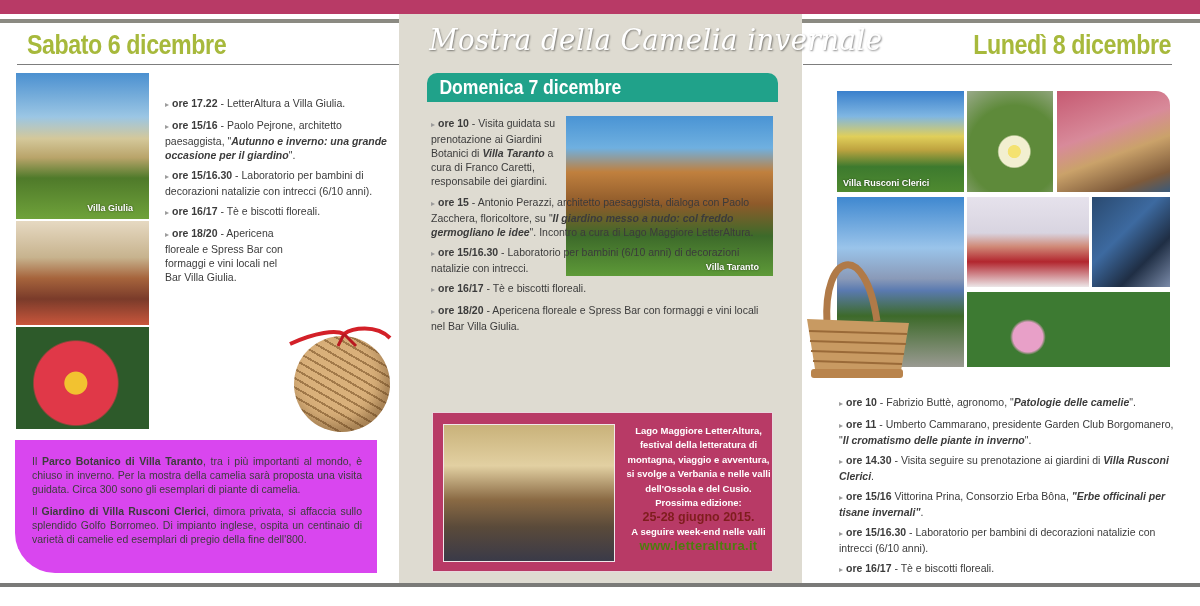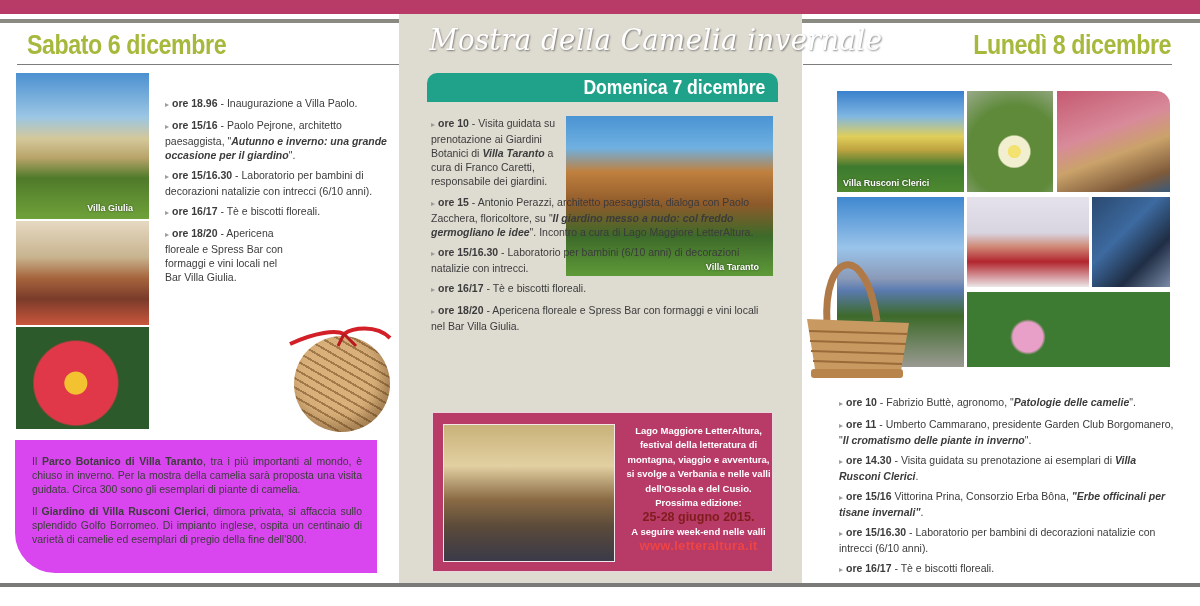--- a/index.html
+++ b/index.html
@@ -40,28 +40,28 @@
   .ornament { position: absolute; left: 294px; top: 336px; width: 96px; height: 96px; border-radius: 50%;
     background: repeating-linear-gradient(30deg, #d9b07a 0 6px, #a27a4a 6px 8px); box-shadow: inset -6px -8px 14px rgba(80,50,20,0.4); }
   .ribbon { position: absolute; left: 286px; top: 322px; width: 108px; height: 26px; }
 
   .info-box { position: absolute; left: 15px; top: 440px; width: 362px; height: 133px; background: #d946ef; border-radius: 0 0 0 40px; padding: 14px 15px 0 17px; font-size: 10.5px; line-height: 14px; color: #3d3d3d; text-align: justify; }
   .info-box p { margin-bottom: 8px; }
   .info-box b { font-weight: bold; }
 
   .center-panel { position: absolute; left: 399px; top: 14px; width: 403px; height: 573px; background: #dedbd1; }
   .script-title { position: absolute; left: 414px; top: 22px; width: 380px; text-align: center; font-family: "DejaVu Serif", serif; font-style: italic; font-size: 30px; color: #ffffff; text-shadow: 1px 1px 2px rgba(0,0,0,0.45); letter-spacing: 0.5px; white-space: nowrap; transform: scaleX(0.92); }
-  .sunday-banner { position: absolute; left: 427px; top: 73px; width: 351px; height: 29px; background: #20a28a; border-radius: 10px 10px 0 0; color: #fff; font-weight: bold; font-size: 20px; text-align: right; line-height: 29px; }
+  .sunday-banner { position: absolute; left: 427px; top: 73px; width: 351px; height: 29px; background: #20a28a; border-radius: 10px 10px 0 0; color: #fff; font-weight: bold; font-size: 20px; text-align: left; line-height: 29px; }
   .sunday-banner span { display: inline-block; transform: scaleX(0.88); }
 
   .letter-box { position: absolute; left: 432px; top: 412px; width: 341px; height: 160px; background: #b83a66; border: 1px solid #e9d6de; }
   .letter-text { position: absolute; left: 626px; top: 424px; width: 145px; text-align: center; color: #fff; font-weight: bold; font-size: 9.5px; line-height: 14.4px; }
   .letter-text .line { display: block; white-space: nowrap; }
   .letter-text .dates { color: #7f1d1d; font-size: 12.5px; }
-  .letter-text .url { color: #ef4444; font-size: 13px; letter-spacing: 0.3px; }
+  .letter-text .url { color: #4d7c0f; font-size: 13px; letter-spacing: 0.3px; }
 
   .basket { position: absolute; left: 805px; top: 243px; width: 106px; height: 140px; }
 
   .footer-label { position: absolute; left: 2px; top: 616px; font-family: "DejaVu Sans", sans-serif; font-size: 16px; color: #c2410c; }
 </style>
 </head>
 <body>
 
 <div class="top-band"></div>
 <div class="gray-rule" style="left:0;top:19px;width:399px;"></div>
@@ -72,21 +72,21 @@
 <div class="day-title" style="left:27px;top:30px;">Sabato 6 dicembre</div>
 <div class="title-underline" style="left:17px;top:64px;width:382px;"></div>
 
 <div class="photo ph-villa-giulia" style="left:16px;top:73px;width:133px;height:146px;">
   <span class="caption" style="right:16px;bottom:6px;">Villa Giulia</span>
 </div>
 <div class="photo ph-kids" style="left:16px;top:221px;width:133px;height:104px;"></div>
 <div class="photo ph-camelia-red" style="left:16px;top:327px;width:133px;height:102px;"></div>
 
 <div class="schedule" style="left:165px;top:96px;width:228px;">
-  <div class="item"><span class="arrow">▸</span><span class="time">ore 18.96</span><span> - Inaugurazione a Villa Paolo.</span></div>
+  <div class="item"><span class="arrow">▸</span><span class="time">ore 17.22</span><span> - LetterAltura a Villa Giulia.</span></div>
   <div class="item"><span class="arrow">▸</span><span class="time">ore 15/16</span><span> - Paolo Pejrone, architetto paesaggista, "</span><em>Autunno e inverno: una grande occasione per il giardino</em><span>".</span></div>
   <div class="item"><span class="arrow">▸</span><span class="time">ore 15/16.30</span><span> - Laboratorio per bambini di decorazioni natalizie con intrecci (6/10 anni).</span></div>
   <div class="item"><span class="arrow">▸</span><span class="time">ore 16/17</span><span> - Tè e biscotti floreali.</span></div>
   <div class="item" style="width:125px;"><span class="arrow">▸</span><span class="time">ore 18/20</span><span> - Apericena floreale e Spress Bar con formaggi e vini locali nel Bar Villa Giulia.</span></div>
 </div>
 
 <div class="ornament"></div>
 <svg class="ribbon" viewBox="0 0 108 26">
   <path d="M4 22 C30 10, 50 8, 58 12 C66 6, 90 2, 104 16" stroke="#d32028" stroke-width="4" fill="none"></path>
   <path d="M58 12 L70 24 M58 12 L52 24" stroke="#b81820" stroke-width="3" fill="none"></path>
@@ -149,19 +149,19 @@
     <line x1="5" y1="98" x2="101" y2="101"></line>
     <line x1="6" y1="108" x2="99" y2="111"></line>
     <line x1="8" y1="118" x2="97" y2="121"></line>
   </g>
   <rect x="6" y="126" width="92" height="9" rx="3" fill="#b9844c"></rect>
 </svg>
 
 <div class="schedule" style="left:839px;top:395px;width:335px;">
   <div class="item"><span class="arrow">▸</span><span class="time">ore 10</span><span> - Fabrizio Buttè, agronomo, "</span><em>Patologie delle camelie</em><span>".</span></div>
   <div class="item"><span class="arrow">▸</span><span class="time">ore 11</span><span> - Umberto Cammarano, presidente Garden Club Borgomanero, "</span><em>Il cromatismo delle piante in inverno</em><span>".</span></div>
-  <div class="item"><span class="arrow">▸</span><span class="time">ore 14.30</span><span> - Visita guidata su prenotazione ai esemplari di </span><em>Villa Rusconi Clerici</em><span>.</span></div>
+  <div class="item"><span class="arrow">▸</span><span class="time">ore 14.30</span><span> - Visita seguire su prenotazione ai giardini di </span><em>Villa Rusconi Clerici</em><span>.</span></div>
   <div class="item"><span class="arrow">▸</span><span class="time">ore 15/16</span><span>  Vittorina Prina, Consorzio Erba Bôna, </span><em>"Erbe officinali per tisane invernali"</em><span>.</span></div>
   <div class="item"><span class="arrow">▸</span><span class="time">ore 15/16.30</span><span> - Laboratorio per bambini di decorazioni natalizie con intrecci (6/10 anni).</span></div>
   <div class="item"><span class="arrow">▸</span><span class="time">ore 16/17</span><span> - Tè e biscotti floreali.</span></div>
 </div>
 
 <div class="footer-label">Verbania Notizie</div>
 
 </body></html>

